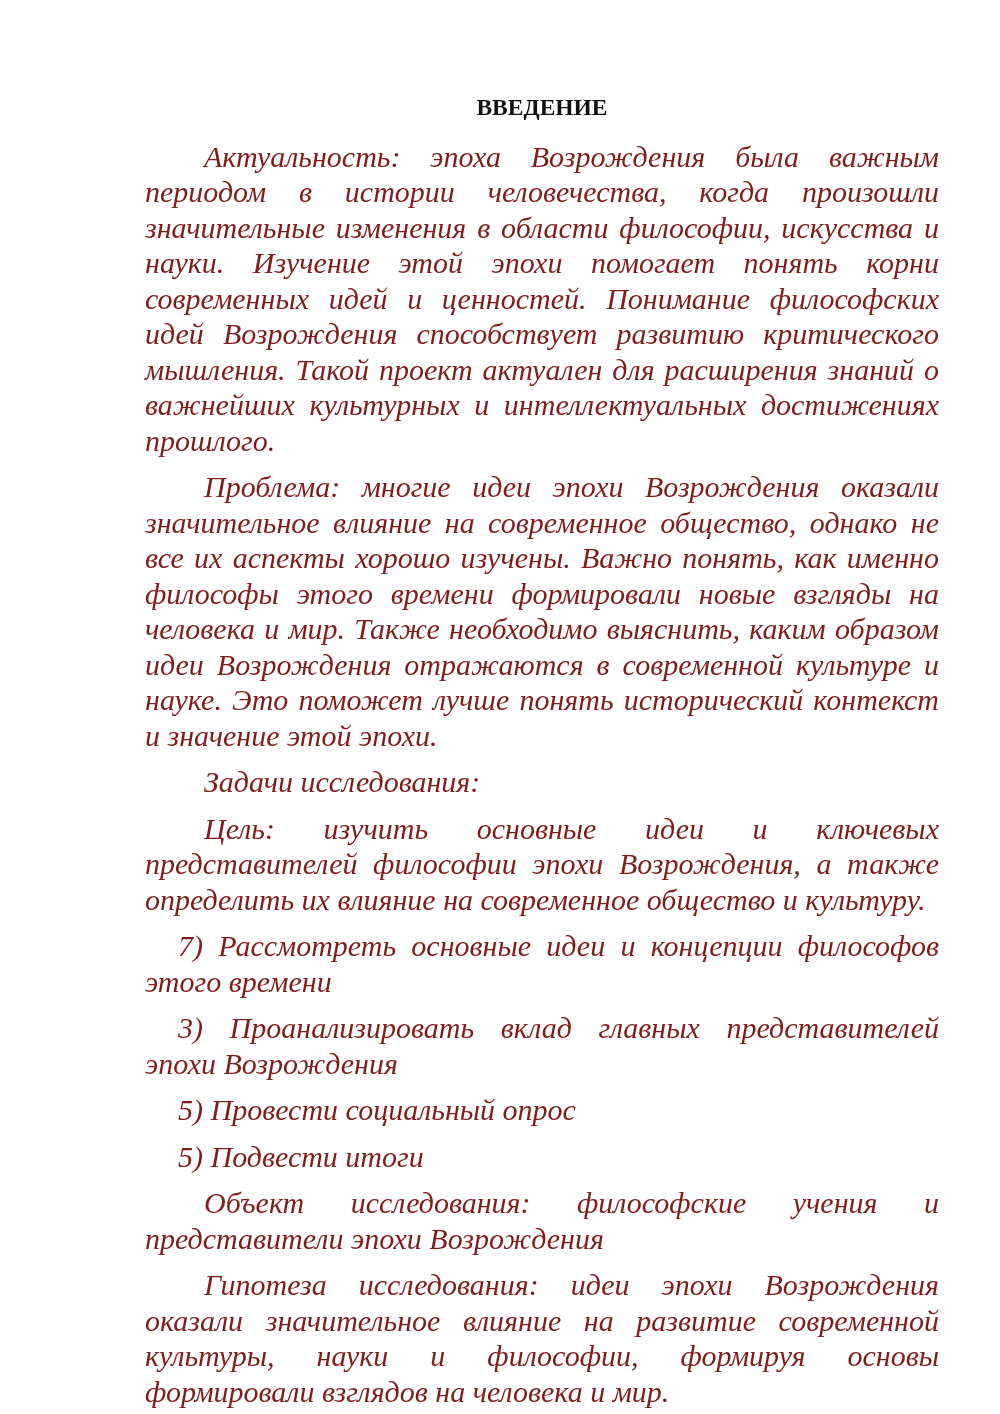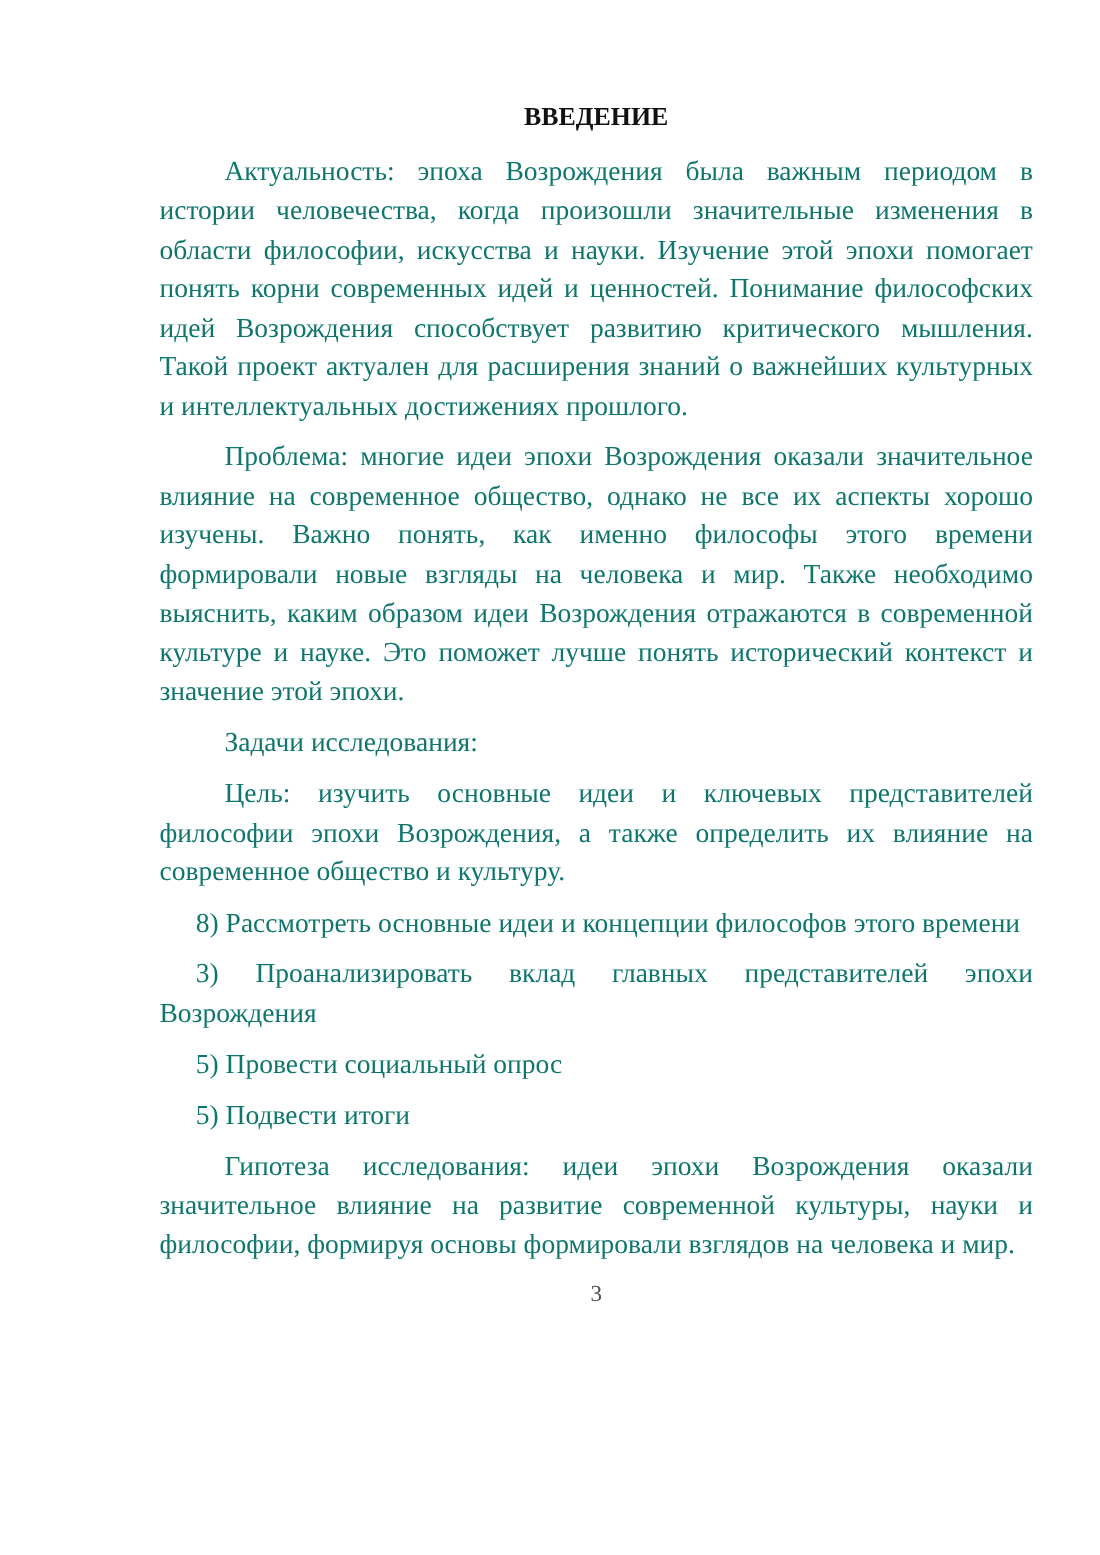--- a/index.html
+++ b/index.html
@@ -23,25 +23,26 @@
   }
   .doc-title {
     font-size: 23.5px;
     line-height: 35.5px;
     font-weight: bold;
     text-align: center;
     margin: 0 0 13px 0;
     color: #111111;
   }
   .par {
-    font-size: 25px;
+    font-size: 30px;
     line-height: 35.5px;
     text-align: justify;
     margin: 0 0 11px 0;
-    color: #0f766e;
+    color: #7f1d1d;
+    font-style: italic;
   }
   .par.body-par { text-indent: 59px; }
   .par.list-par { text-indent: 33px; }
   .page-footer {
     margin-top: 9px;
     text-align: center;
   }
   .page-number {
     display: inline-block;
     font-size: 21px;
@@ -58,28 +59,29 @@
 
   <p class="par body-par">Актуальность: эпоха Возрождения была важным периодом в истории человечества, когда произошли значительные изменения в области философии, искусства и науки. Изучение этой эпохи помогает понять корни современных идей и ценностей. Понимание философских идей Возрождения способствует развитию критического мышления. Такой проект актуален для расширения знаний о важнейших культурных и интеллектуальных достижениях прошлого.</p>
 
   <p class="par body-par">Проблема: многие идеи эпохи Возрождения оказали значительное влияние на современное общество, однако не все их аспекты хорошо изучены. Важно понять, как именно философы этого времени формировали новые взгляды на человека и мир. Также необходимо выяснить, каким образом идеи Возрождения отражаются в современной культуре и науке. Это поможет лучше понять исторический контекст и значение этой эпохи.</p>
 
   <p class="par body-par">Задачи исследования:</p>
 
   <p class="par body-par">Цель: изучить основные идеи и ключевых представителей философии эпохи Возрождения, а также определить их влияние на современное общество и культуру.</p>
 
 
-  <p class="par list-par">8) Рассмотреть основные идеи и концепции философов этого времени</p>
+  <p class="par list-par">7) Рассмотреть основные идеи и концепции философов этого времени</p>
 
   <p class="par list-par">3) Проанализировать вклад главных представителей эпохи Возрождения</p>
 
   <p class="par list-par">5) Провести социальный опрос</p>
 
   <p class="par list-par">5) Подвести итоги</p>
 
+  <p class="par body-par">Объект исследования: философские учения и представители эпохи Возрождения</p>
 
 
   <p class="par body-par">Гипотеза исследования: идеи эпохи Возрождения оказали значительное влияние на развитие современной культуры, науки и философии, формируя основы формировали взглядов на человека и мир.</p>
 
   <div class="page-footer">
     <span class="page-number">3</span>
   </div>
 
 </div>
 

